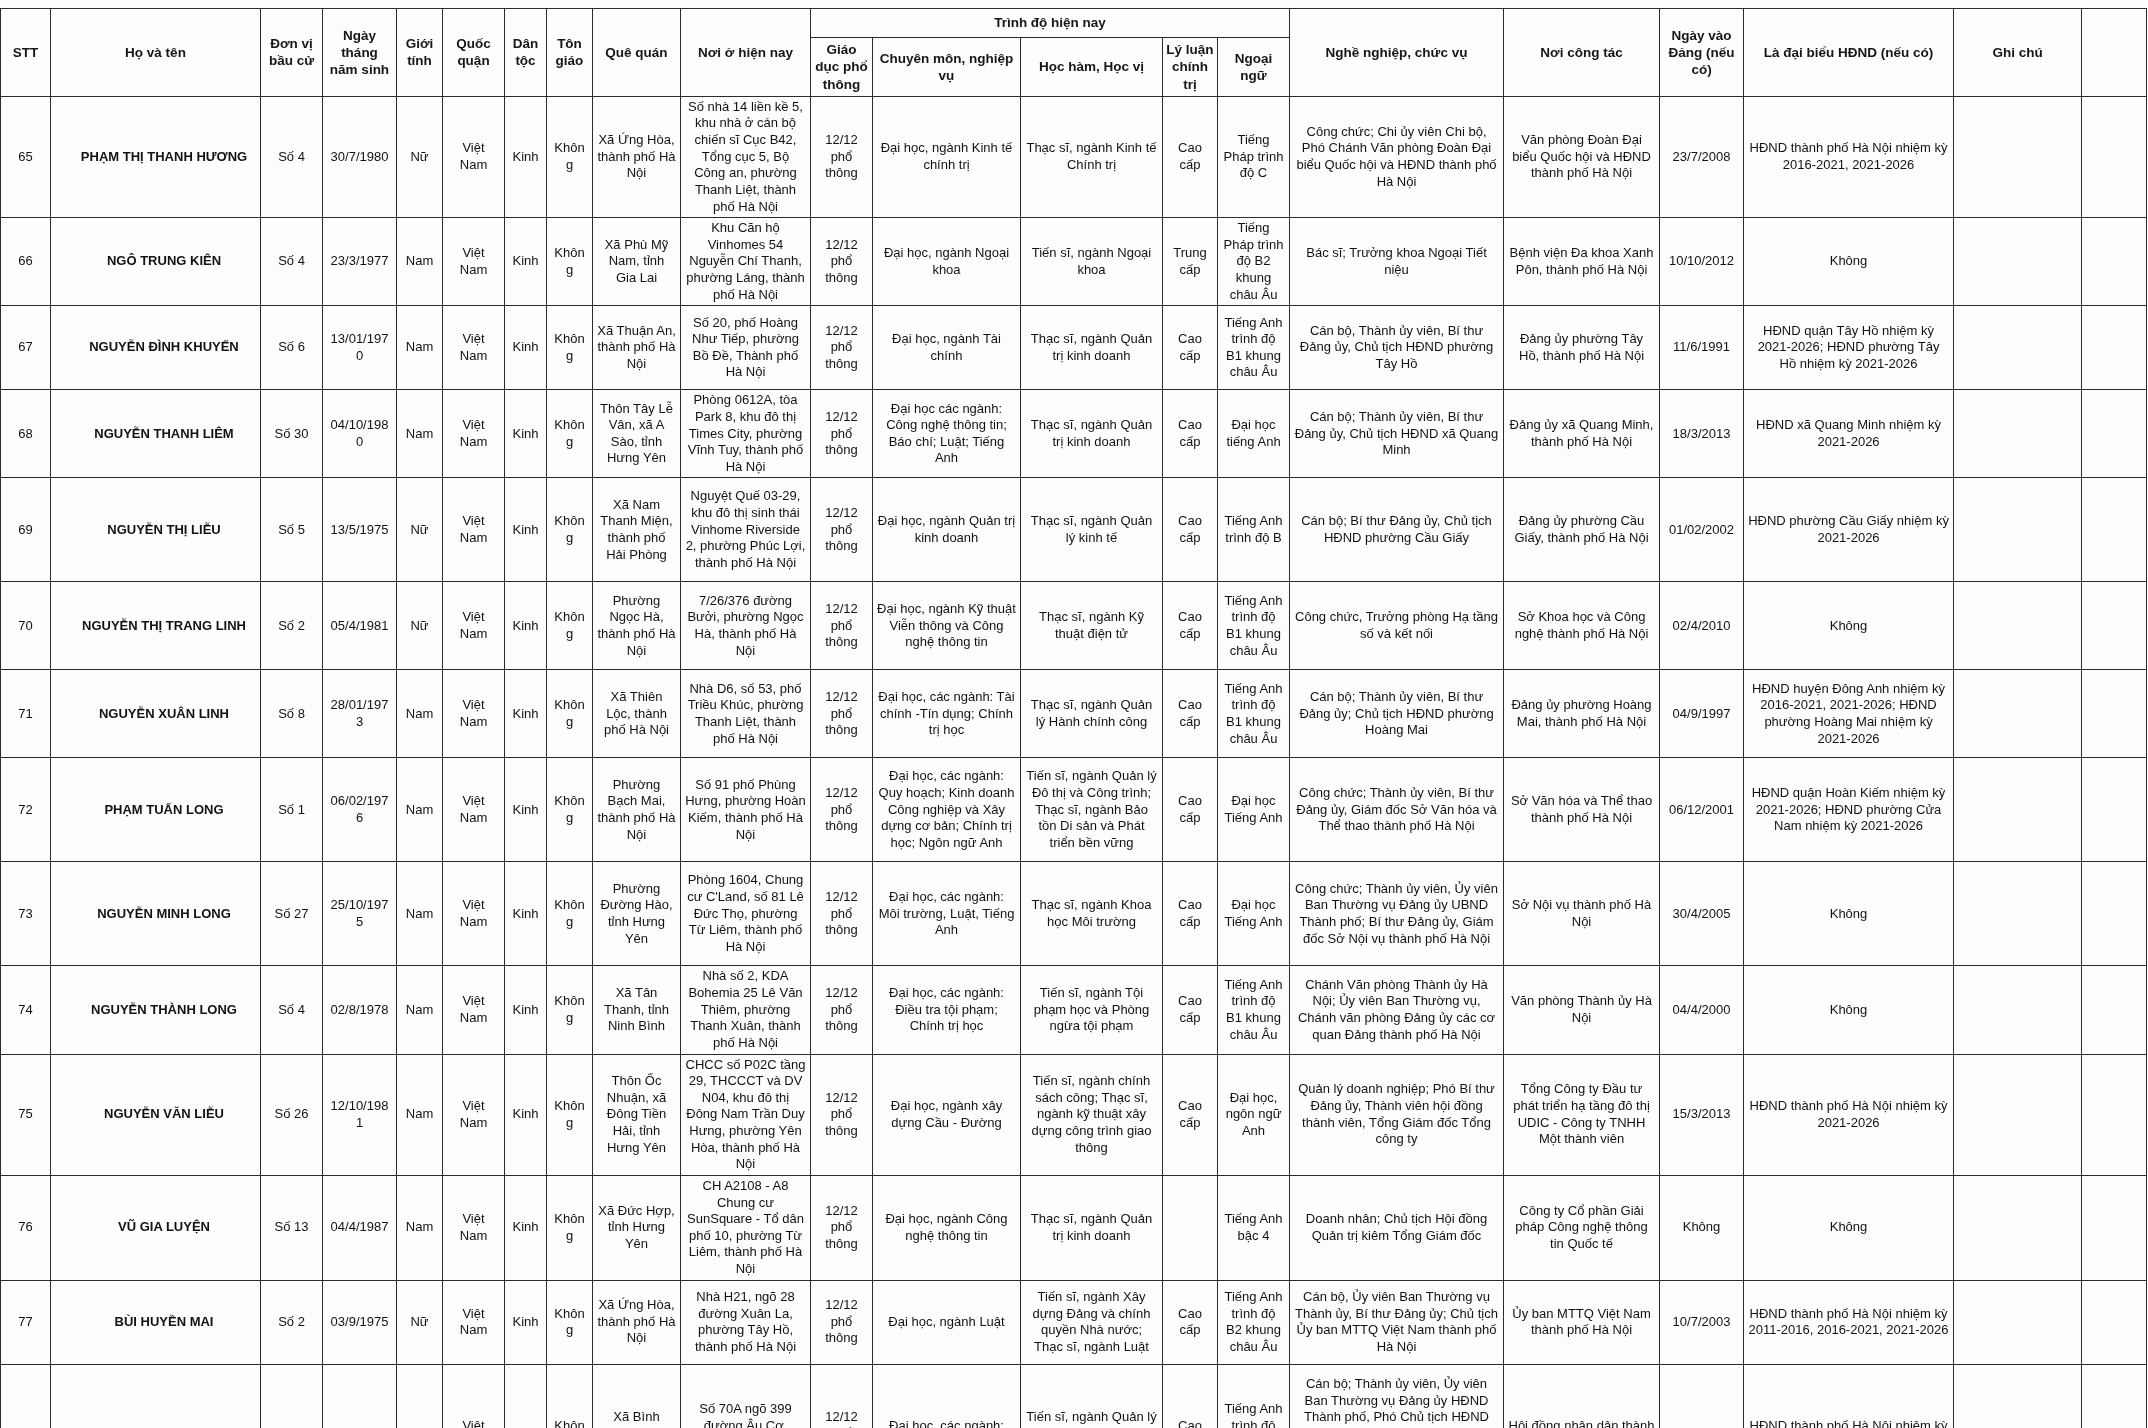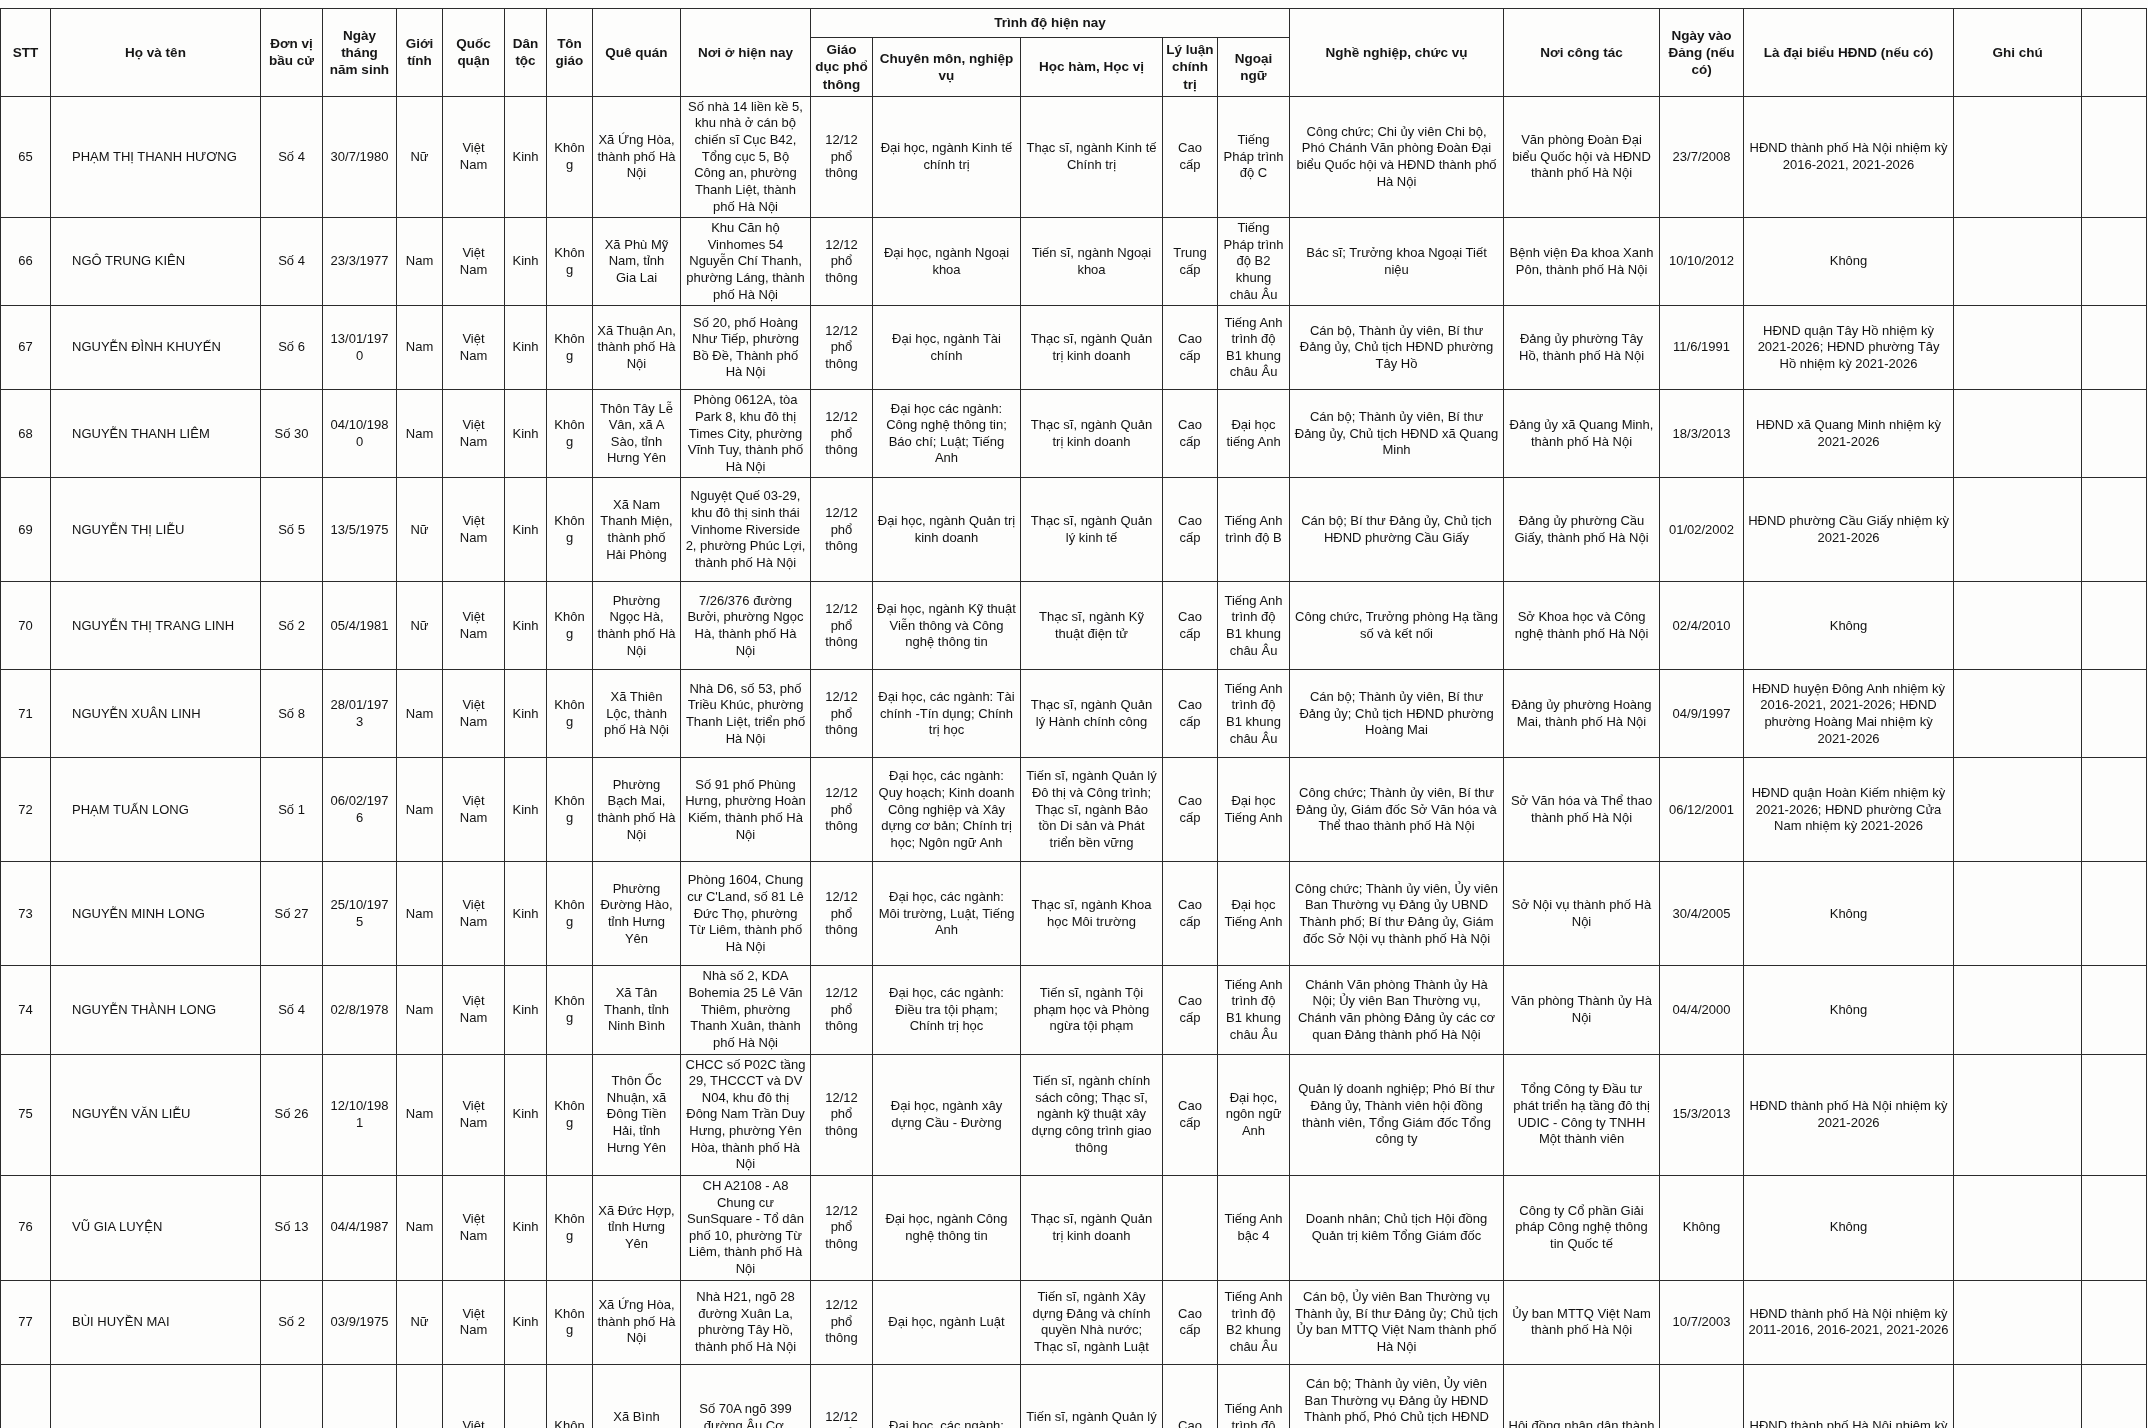--- a/index.html
+++ b/index.html
@@ -2,21 +2,21 @@
 <html><head>
 <meta charset="utf-8">
 <style>
   html,body{margin:0;padding:0;background:#f7f6f4;}
   body{width:2148px;height:1428px;overflow:hidden;font-family:"Liberation Sans",sans-serif;color:#161616;}
   .sheet{padding-top:8px;background:#fdfdfc;width:2148px;height:1420px;}
   table{border-collapse:collapse;table-layout:fixed;width:2146px;background:#fdfdfc;}
   th,td{border:1.5px solid #2b2b2b;padding:2px 4px;text-align:center;vertical-align:middle;
         font-size:13px;line-height:1.28;overflow:hidden;word-wrap:break-word;}
   thead th{font-weight:bold;font-size:13.5px;padding:3px 3px;}
-  td.name{text-align:left;padding-left:21px;font-size:13px;}
+  td.name{text-align:center;padding-left:21px;font-size:13px;font-weight:bold;}
   tr.grouphead th{height:22px;}
   tr.subhead th{height:30px;font-weight:bold;}
   tbody td{color:#121212;}
 </style>
 </head>
 <body>
 
 <div class="sheet">
 <table>
   <colgroup>
@@ -212,21 +212,21 @@
         <tr style="height: 88px;">
           <td>71</td>
           <td class="name">NGUYỄN XUÂN LINH</td>
           <td>Số 8</td>
           <td>28/01/1973</td>
           <td>Nam</td>
           <td>Việt Nam</td>
           <td>Kinh</td>
           <td>Không</td>
           <td>Xã Thiên Lộc, thành phố Hà Nội</td>
-          <td>Nhà D6, số 53, phố Triều Khúc, phường Thanh Liệt, triển phố Hà Nội</td>
+          <td>Nhà D6, số 53, phố Triều Khúc, phường Thanh Liệt, thành phố Hà Nội</td>
           <td>12/12 phổ thông</td>
           <td>Đại học, các ngành: Tài chính -Tín dụng; Chính trị học</td>
           <td>Thạc sĩ, ngành Quản lý Hành chính công</td>
           <td>Cao cấp</td>
           <td>Tiếng Anh trình độ B1 khung châu Âu</td>
           <td>Cán bộ; Thành ủy viên, Bí thư Đảng ủy; Chủ tịch HĐND phường Hoàng Mai</td>
           <td>Đảng ủy phường Hoàng Mai, thành phố Hà Nội</td>
           <td>04/9/1997</td>
           <td>HĐND huyện Đông Anh nhiệm kỳ 2016-2021, 2021-2026; HĐND phường Hoàng Mai nhiệm kỳ 2021-2026</td>
           <td></td>

